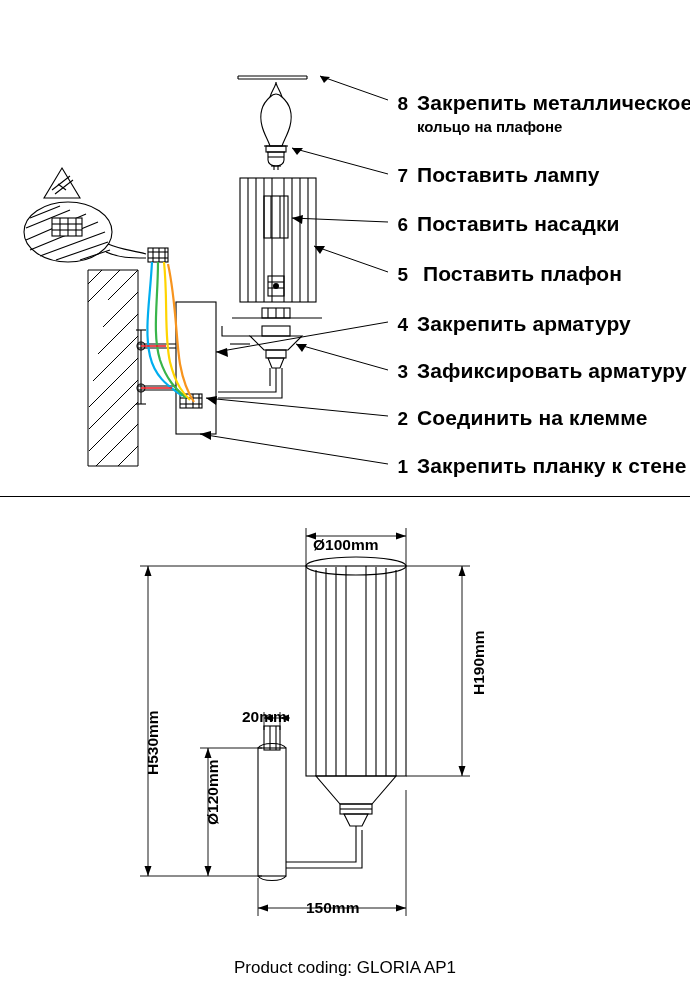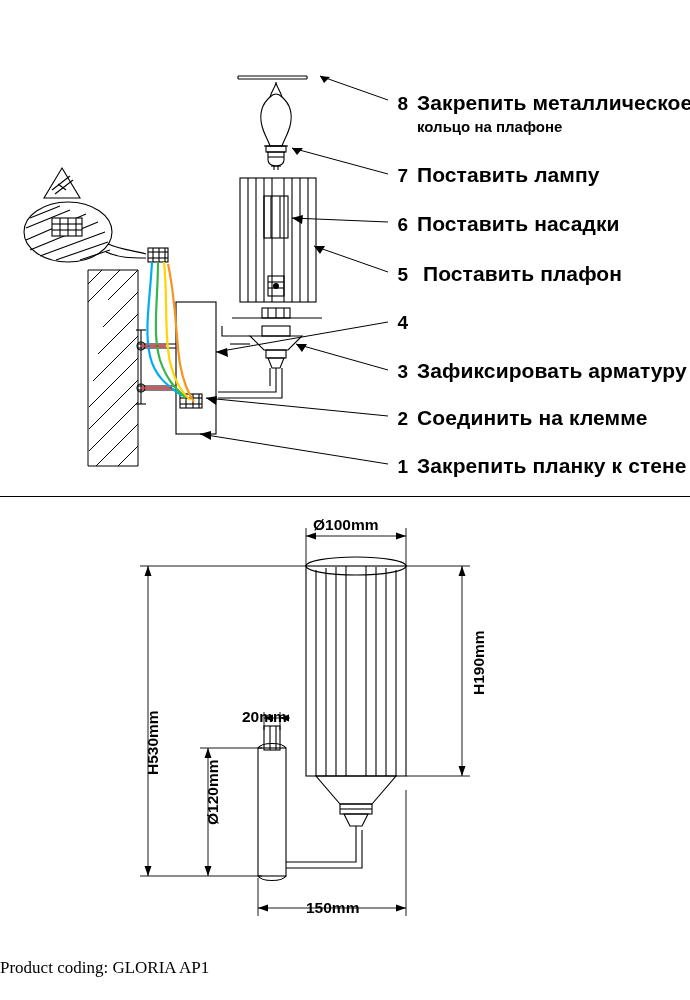--- a/index.html
+++ b/index.html
@@ -57,22 +57,22 @@
     font-weight: bold;
     white-space: nowrap;
   }
   .dim.vert {
     transform-origin: 0 0;
     transform: rotate(-90deg);
   }
   .footer {
     position: absolute;
     width: 690px;
-    text-align: left;
-    font-family: Liberation Serif, serif;
+    text-align: center;
+    font-family: Liberation Sans, sans-serif;
     font-size: 17px;
     left: 0;
   }
   .divider {
     position: absolute;
     left: 0;
     width: 690px;
     border-top: 1px solid #000;
   }
 </style>
@@ -357,40 +357,41 @@
     <span class="step-text">Поставить насадки</span>
   </div>
 
   <div class="step-row" style="left:392px; top:262px;">
     <span class="step-num">5</span>
     <span class="step-text" style="margin-left:6px;">Поставить плафон</span>
   </div>
 
   <div class="step-row" style="left:392px; top:312px;">
     <span class="step-num">4</span>
+    <span class="step-text">Закрепить арматуру</span>
   </div>
 
   <div class="step-row" style="left:392px; top:359px;">
     <span class="step-num">3</span>
     <span class="step-text">Зафиксировать арматуру</span>
   </div>
 
   <div class="step-row" style="left:392px; top:406px;">
     <span class="step-num">2</span>
     <span class="step-text">Соединить на клемме</span>
   </div>
 
   <div class="step-row" style="left:392px; top:454px;">
     <span class="step-num">1</span>
     <span class="step-text">Закрепить планку к стене</span>
   </div>
 
   <div class="divider" style="top:496px;"></div>
 
-  <div class="dim" style="left:313px; top:516px;">Ø100mm</div>
+  <div class="dim" style="left:313px; top:536px;">Ø100mm</div>
   <div class="dim vert" style="left:470px; top:695px;">H190mm</div>
   <div class="dim vert" style="left:144px; top:775px;">H530mm</div>
   <div class="dim" style="left:242px; top:708px;">20mm</div>
   <div class="dim vert" style="left:204px; top:825px;">Ø120mm</div>
   <div class="dim" style="left:306px; top:899px;">150mm</div>
 
   <div class="footer" style="top:958px;">Product coding: GLORIA AP1</div>
 
 </div>
 

